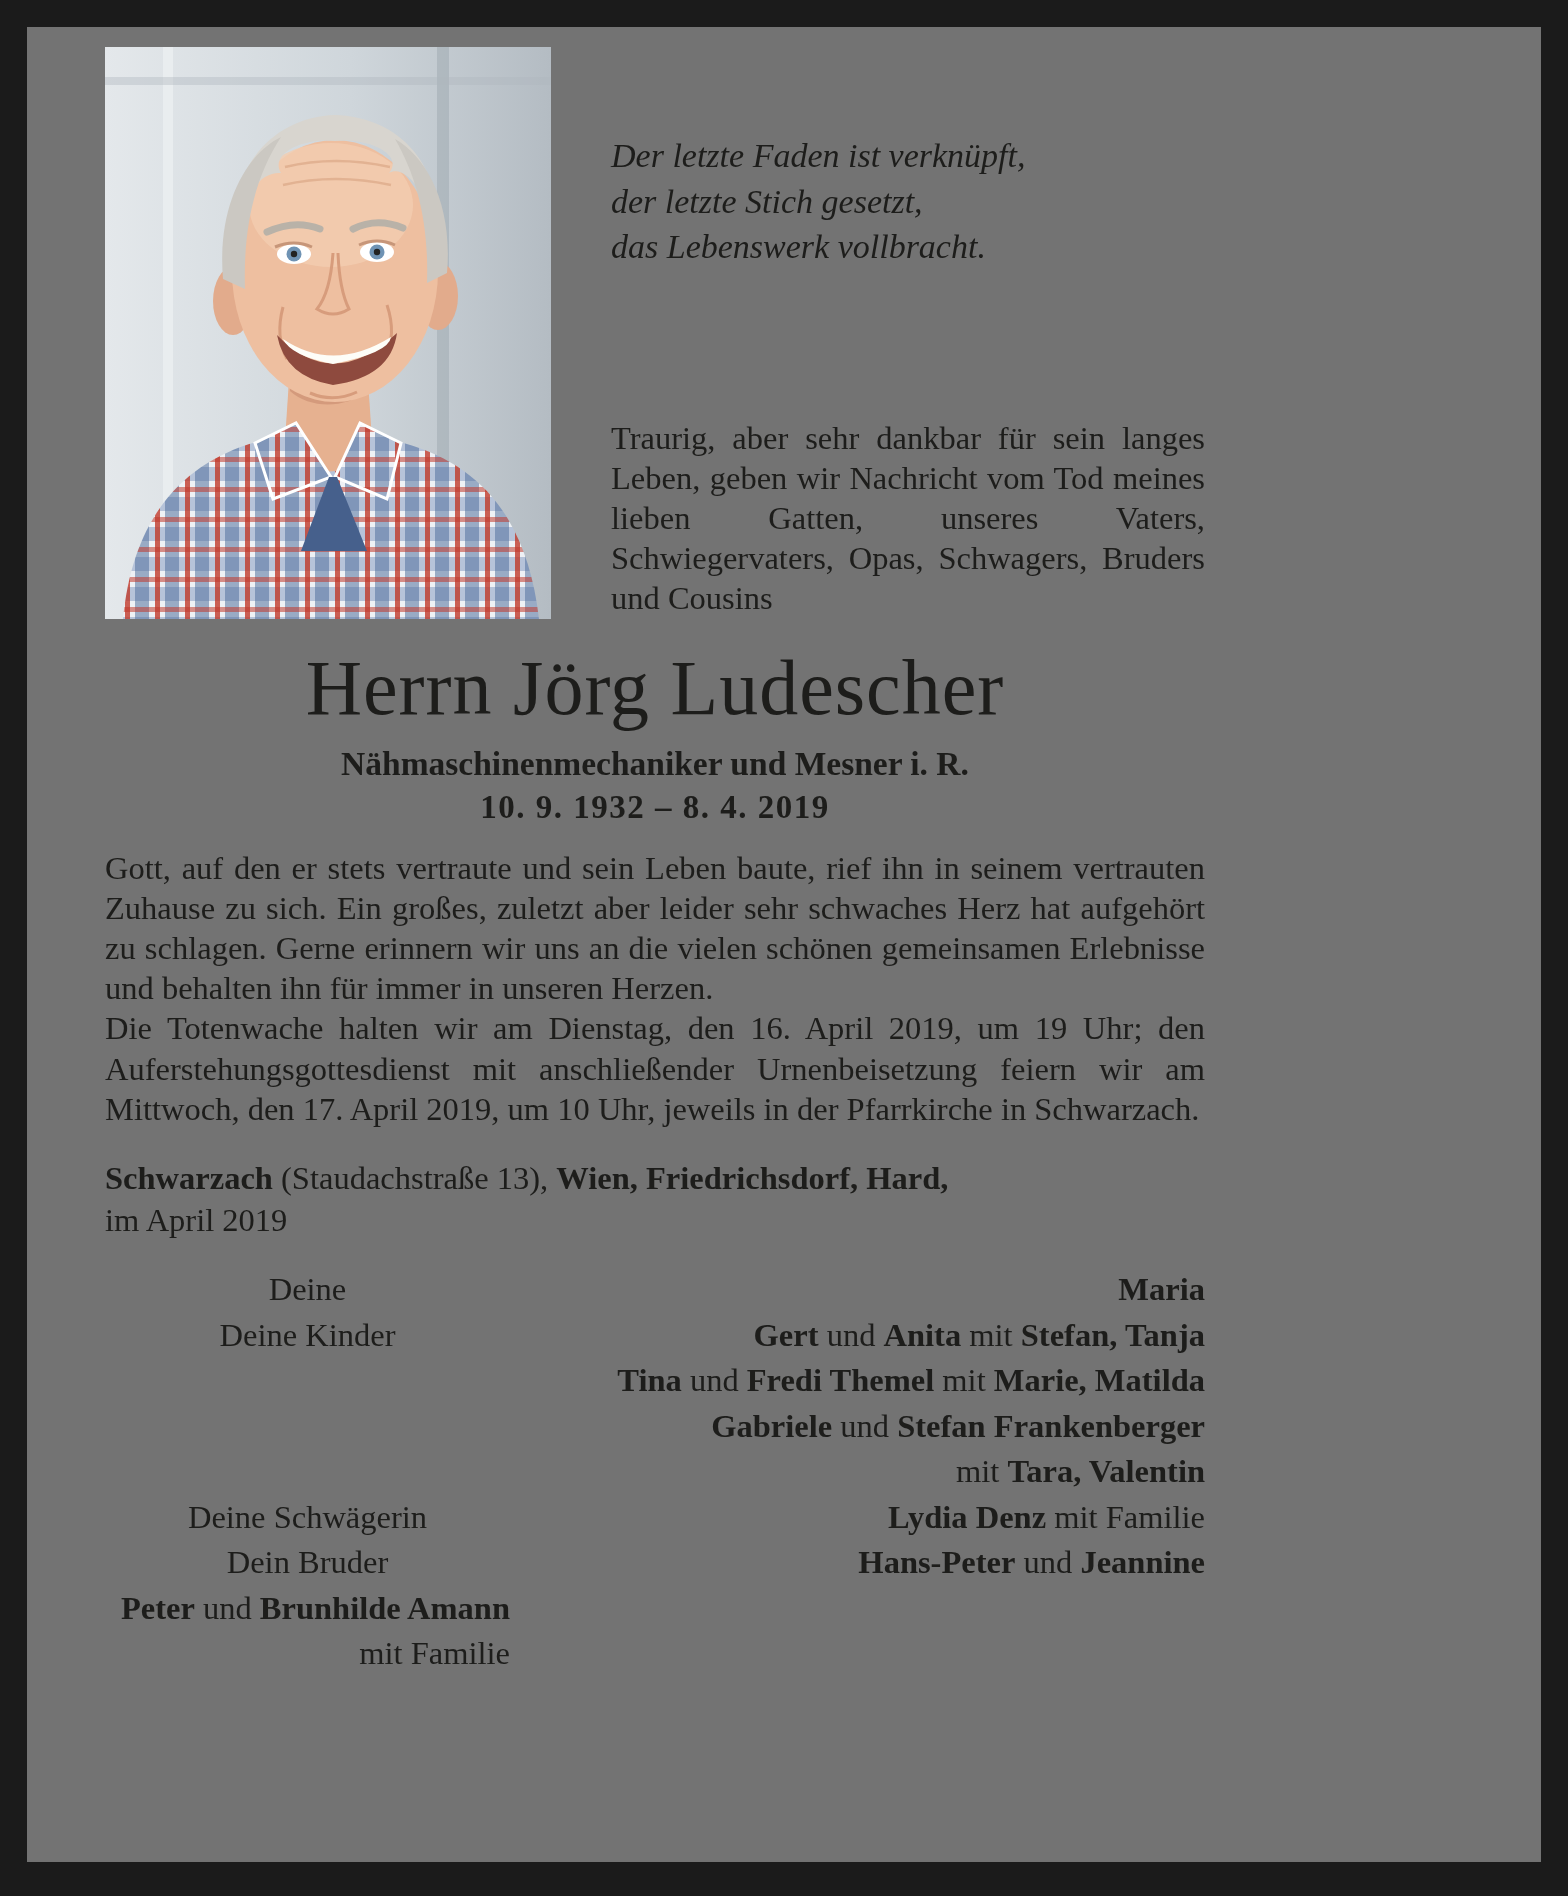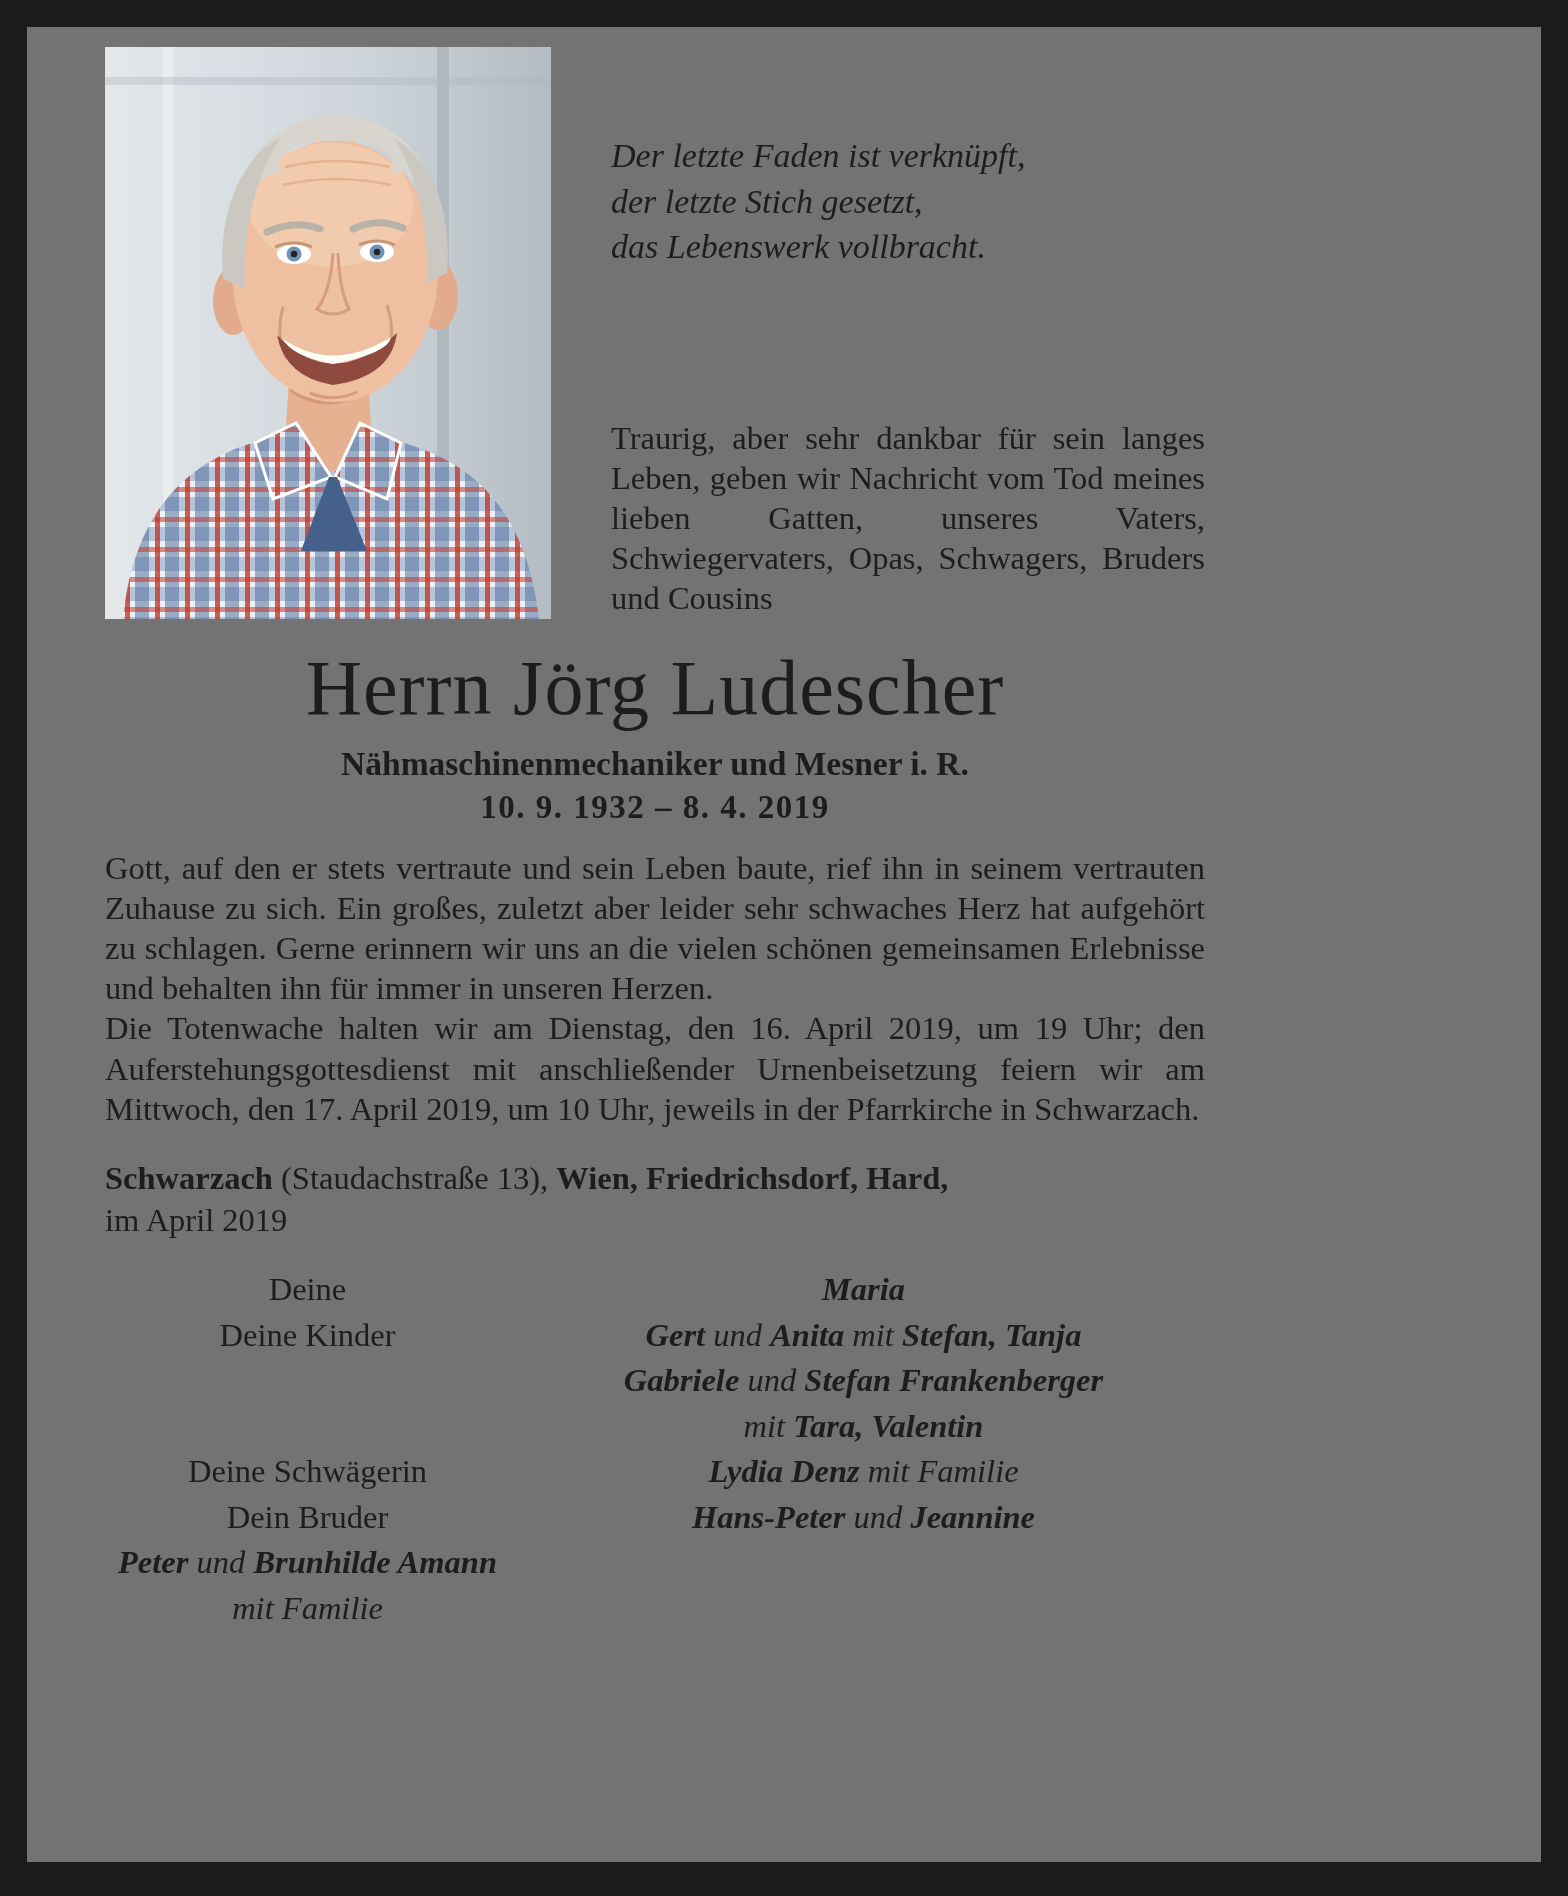--- a/index.html
+++ b/index.html
@@ -88,21 +88,21 @@
     margin-top: 26px;
     font-size: 32.5px;
     line-height: 1.4;
   }
   .family-row {
     display: grid;
     grid-template-columns: 405px 1fr;
     column-gap: 12px;
   }
   .family-label { text-align: center; white-space: nowrap; }
-  .family-names { text-align: center; font-style: italic; }
+  .family-names { text-align: right; }
   .seg-b { font-weight: bold; }
 </style>
 </head>
 <body>
 
 <div class="page">
   <div class="content">
 
     <div class="top-section">
 
@@ -201,20 +201,24 @@
         <div class="family-row">
           <div class="family-label">Deine</div>
           <div class="family-names"><span class="seg-b">Maria</span></div>
         </div>
         <div class="family-row">
           <div class="family-label">Deine Kinder</div>
           <div class="family-names"><span class="seg-b">Gert</span><span class="seg-n"> und </span><span class="seg-b">Anita</span><span class="seg-n"> mit </span><span class="seg-b">Stefan, Tanja</span></div>
         </div>
         <div class="family-row">
           <div class="family-label"></div>
+          <div class="family-names"><span class="seg-b">Tina</span><span class="seg-n"> und </span><span class="seg-b">Fredi Themel</span><span class="seg-n"> mit </span><span class="seg-b">Marie, Matilda</span></div>
+        </div>
+        <div class="family-row">
+          <div class="family-label"></div>
           <div class="family-names"><span class="seg-b">Gabriele</span><span class="seg-n"> und </span><span class="seg-b">Stefan Frankenberger</span></div>
         </div>
         <div class="family-row">
           <div class="family-label"></div>
           <div class="family-names"><span class="seg-n">mit </span><span class="seg-b">Tara, Valentin</span></div>
         </div>
         <div class="family-row">
           <div class="family-label">Deine Schwägerin</div>
           <div class="family-names"><span class="seg-b">Lydia Denz</span><span class="seg-n"> mit Familie</span></div>
         </div>

